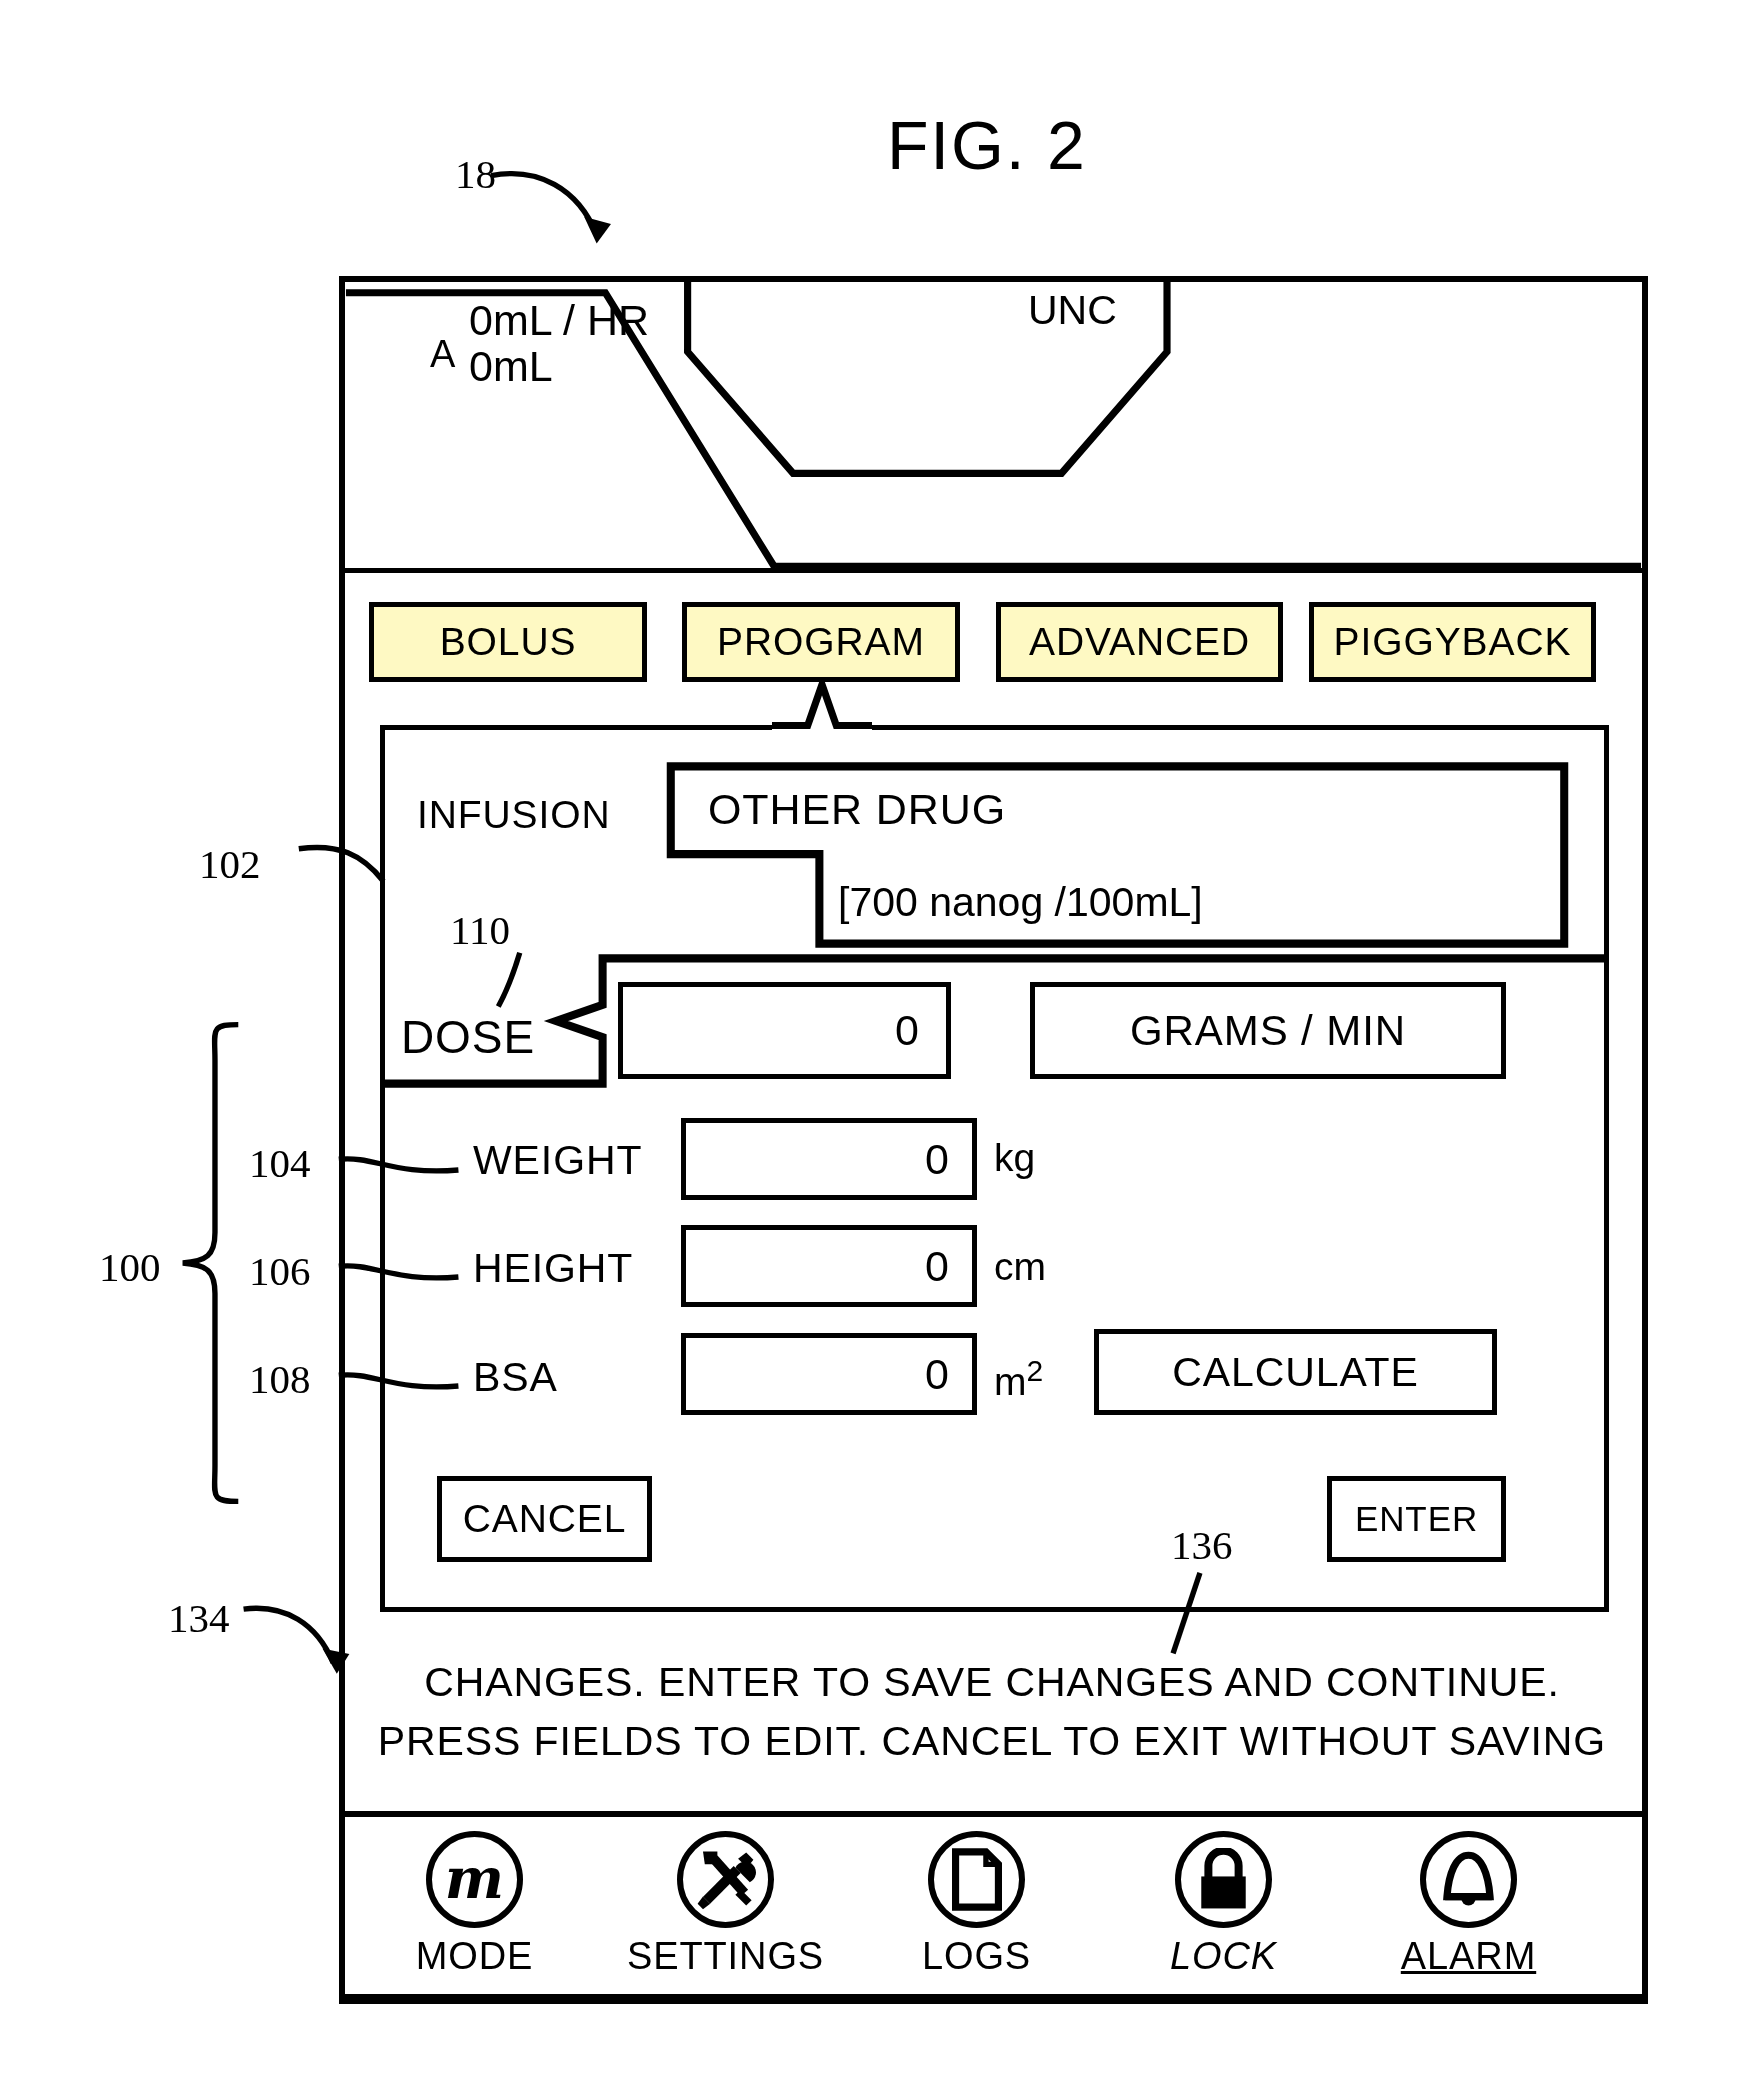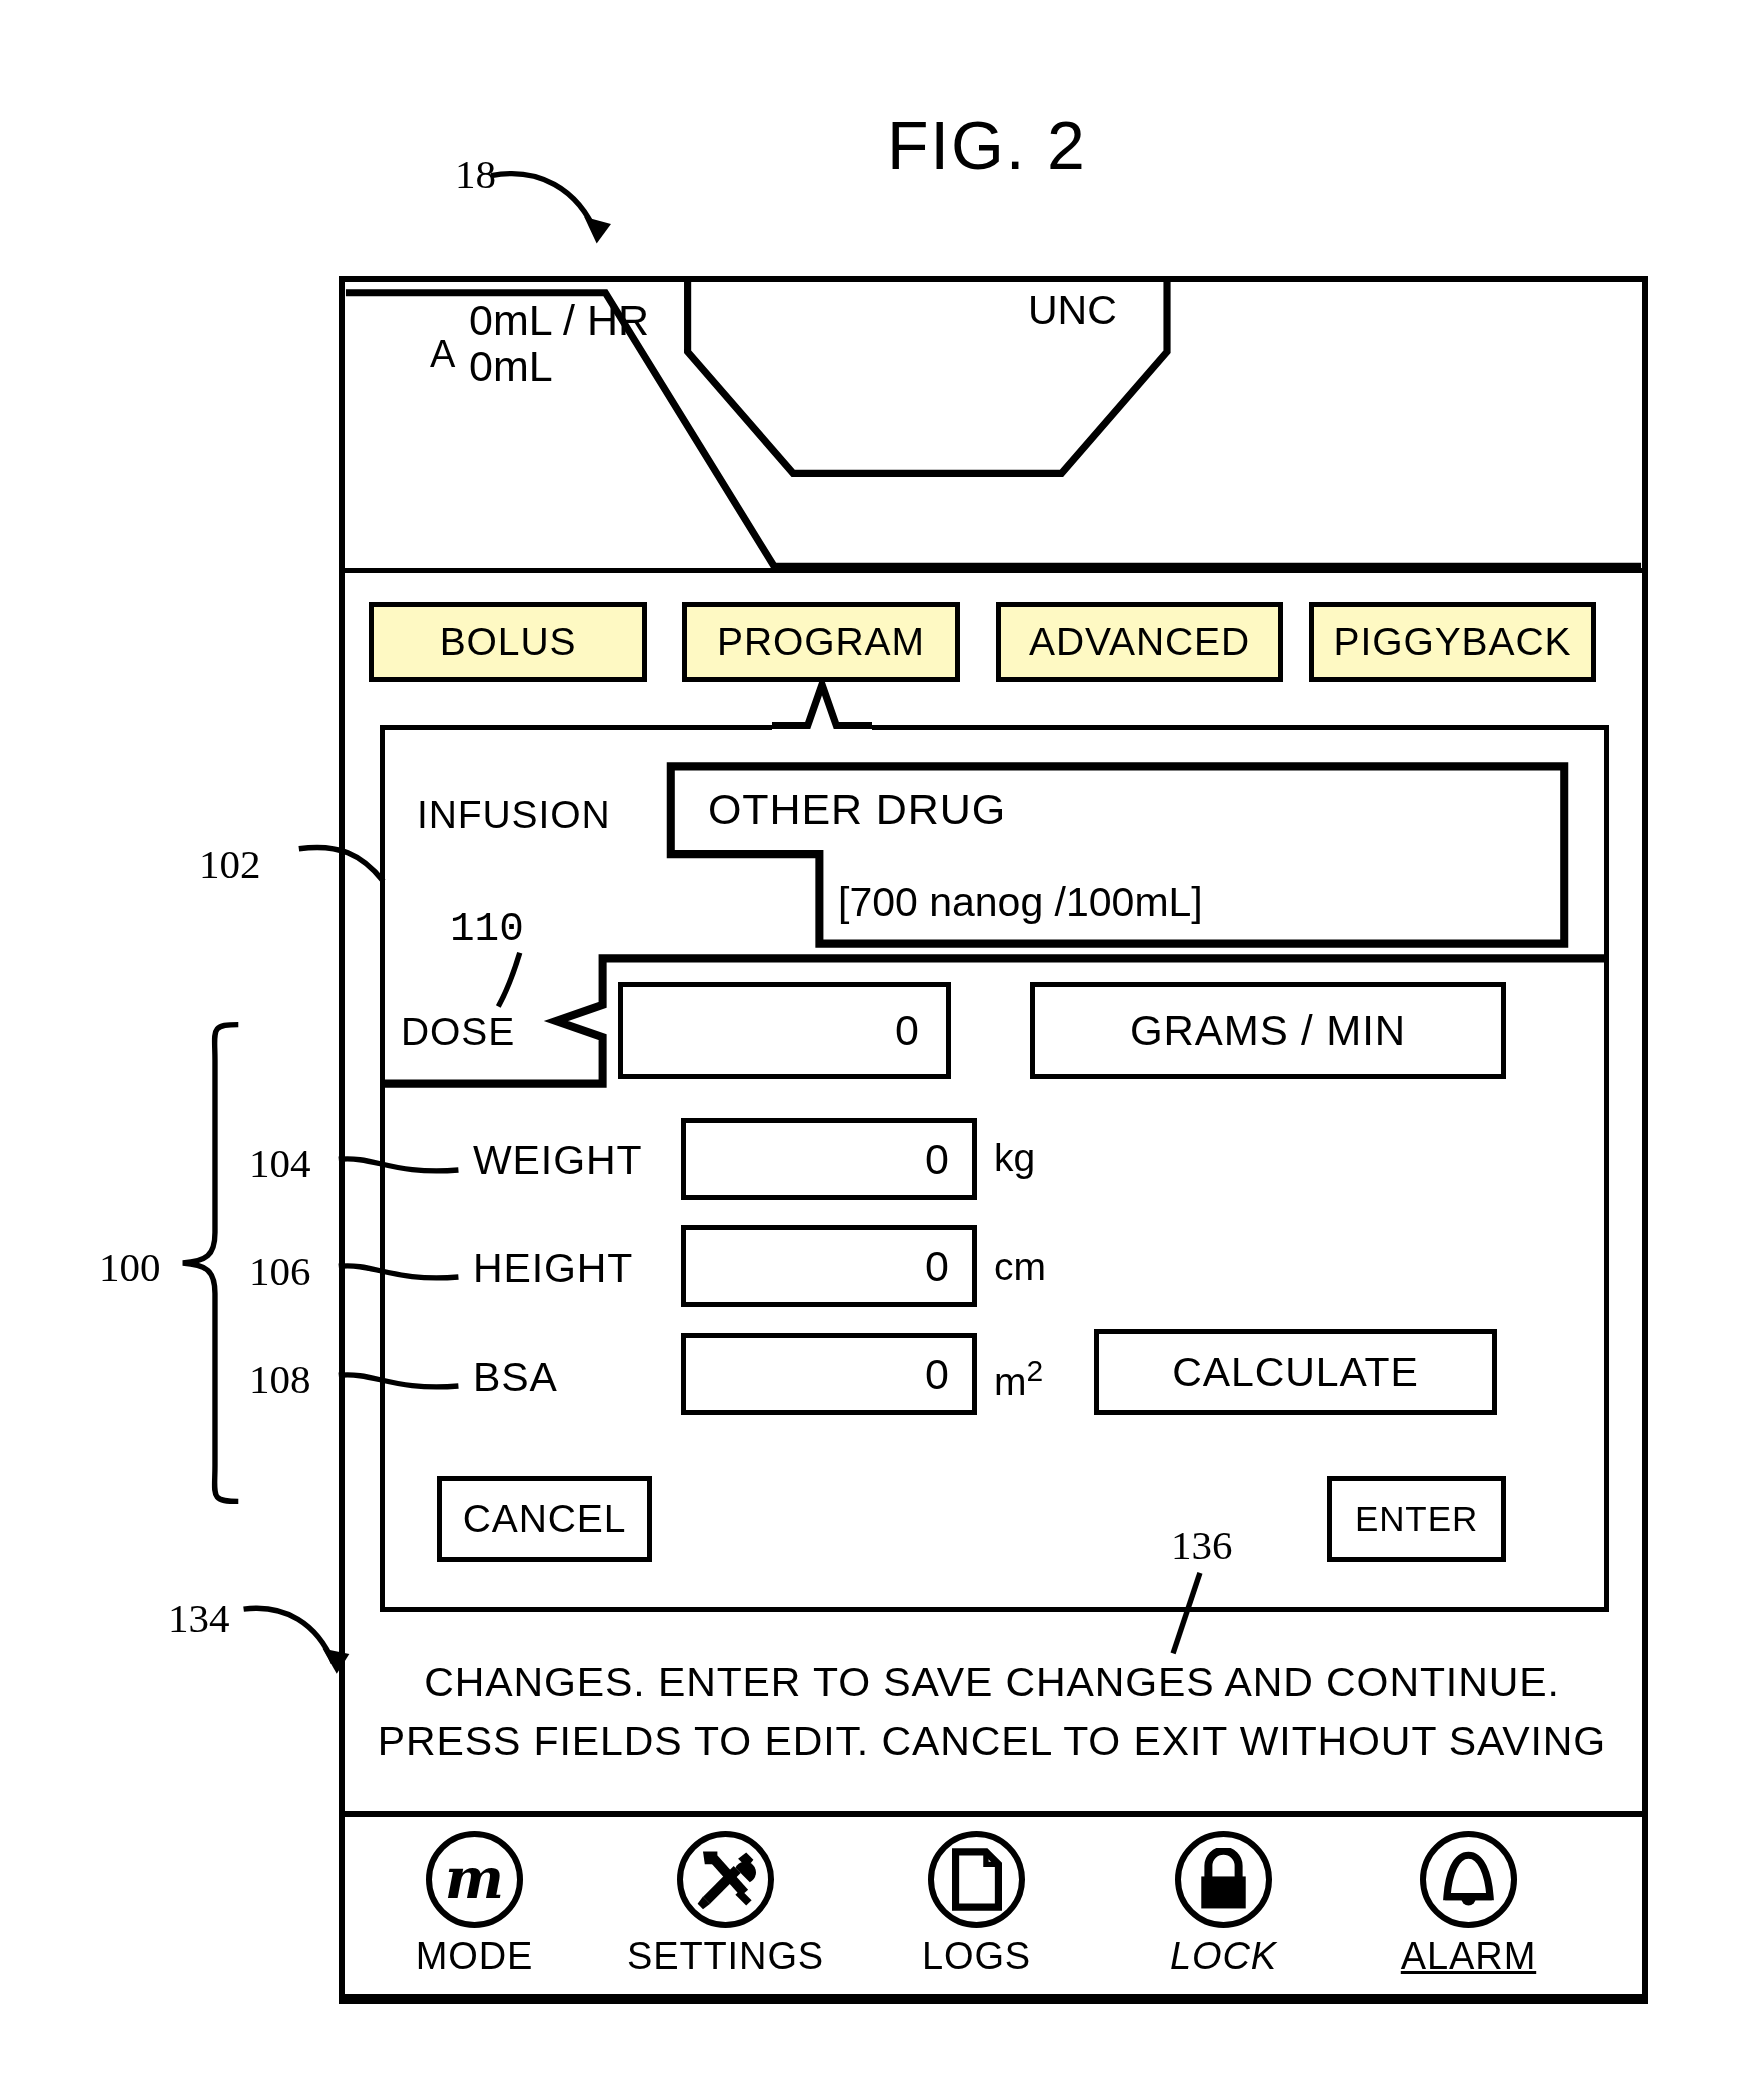--- a/index.html
+++ b/index.html
@@ -25,21 +25,21 @@
     letter-spacing: 1.8px;
     white-space: nowrap;
   }
   .refnum {
     font-size: 41px;
     font-family: "Liberation Serif", serif;
     white-space: nowrap;
   }
   #ref-18   { left: 455px;  top: 150px; }
   #ref-102  { left: 199px;  top: 840px; }
-  #ref-110  { left: 450px;  top: 906px; font-family: Liberation Mono, monospace;}
+  #ref-110  { left: 450px;  top: 906px; font-family: Liberation Serif, serif;}
   #ref-100  { left: 99px;  top: 1243px; }
   #ref-104  { left: 249px;  top: 1139px; }
   #ref-106  { left: 249px;  top: 1247px; }
   #ref-108  { left: 249px;  top: 1355px; }
   #ref-134  { left: 168px;  top: 1594px; }
   #ref-136  { left: 1171px; top: 1521px; }
 
   
   #device-frame {
     left: 339px; top: 276px;
@@ -104,21 +104,21 @@
   }
   #infusion-conc {
     left: 838px; top: 879px;
     font-size: 41px; white-space: nowrap;
   }
 
   
   #dose-group { left: 380px; top: 953px; width: 1229px; height: 136px; }
   #dose-label {
     left: 401px; top: 1010px;
-    font-size: 39px; letter-spacing: 0.9px;
+    font-size: 46px; letter-spacing: 0.9px;
   }
   #dose-value-box {
     left: 618px; top: 982px;
     width: 333px; height: 97px;
     border: 5.4px solid #000; background:#fff;
     display:flex; align-items:center; justify-content:flex-end;
     padding-right: 27px;
     font-size: 43px;
   }
   #dose-unit-btn {

